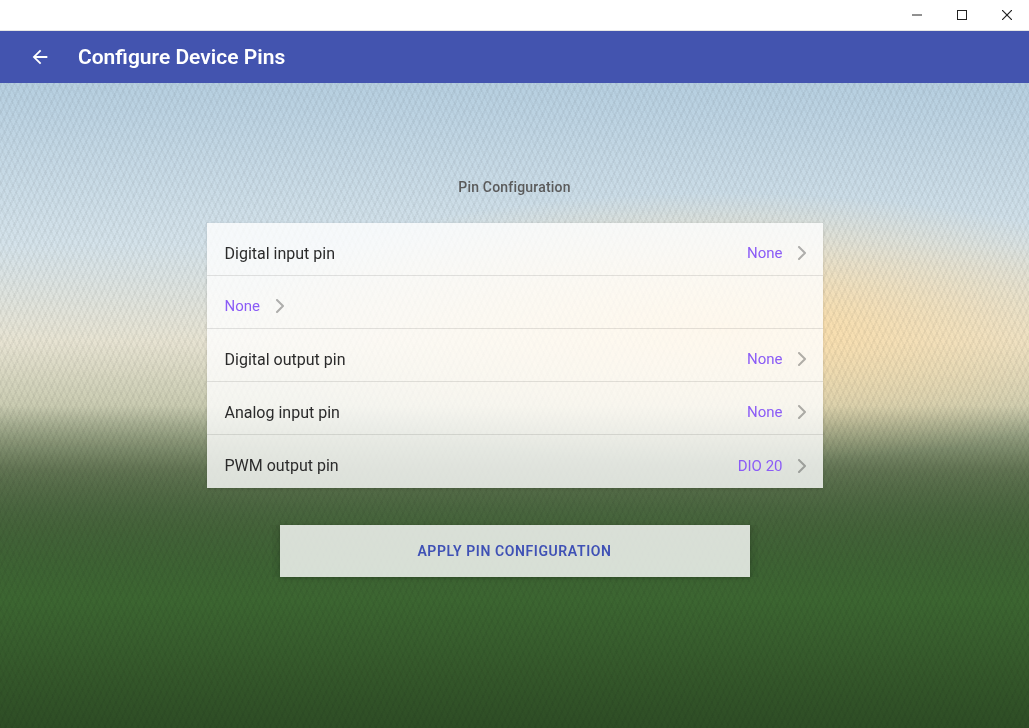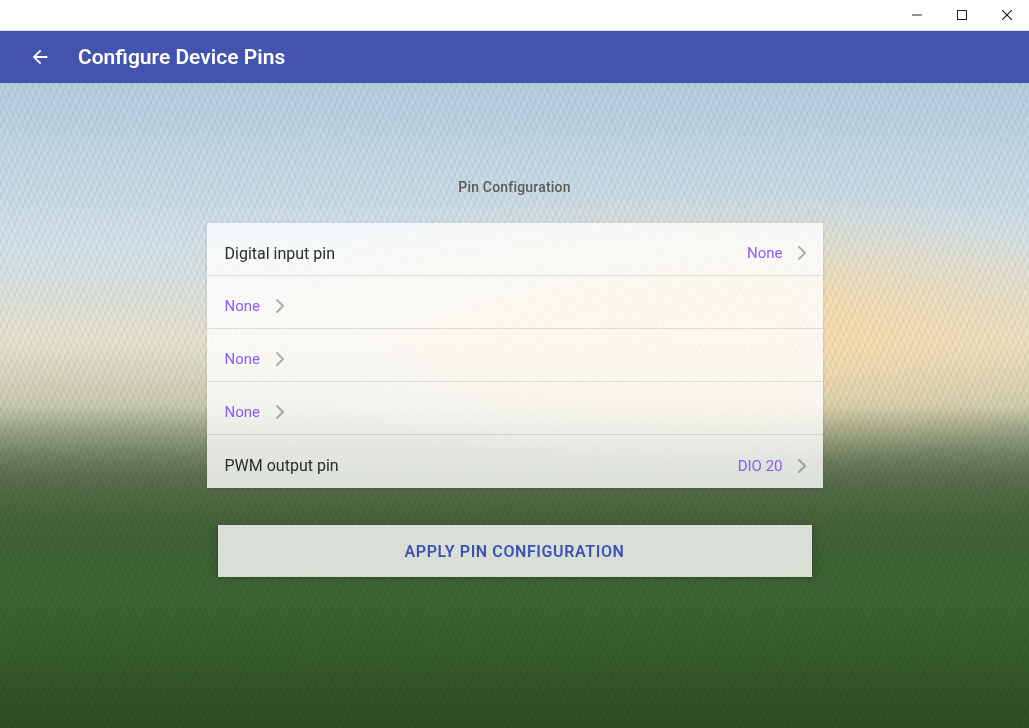--- a/index.html
+++ b/index.html
@@ -129,24 +129,24 @@
   }
 
   .apply-btn {
     margin-top: 37px;
     height: 52px;
     background: rgba(255,255,255,0.80);
     display: flex;
     align-items: center;
     justify-content: center;
     color: #3f51b5;
-    font-size: 16px;
+    font-size: 14px;
     font-weight: 600;
     letter-spacing: 0.6px;
-    width: 594px;
+    width: 470px;
     align-self: center;
     box-shadow: 0 1px 4px rgba(0,0,0,0.25), -8px 0 0 rgba(0,0,0,0.04), 8px 0 0 rgba(0,0,0,0.04);
   }
 </style>
 </head>
 <body>
 
 <div class="titlebar">
   <div class="win-btn">
     <svg width="10" height="10" viewBox="0 0 10 10">
@@ -197,29 +197,31 @@
       <div class="row">
         <span class="row-value">None</span>
         <span class="chev">
           <svg width="9" height="14" viewBox="0 0 9 14">
               <path d="M1 1l6 6-6 6" stroke="currentColor" stroke-width="2" fill="none" stroke-linecap="round" stroke-linejoin="round"></path>
             </svg>
         </span>
       </div>
 
       <div class="row">
-        <span class="row-value">None</span>
-        <span class="chev">
-          <svg width="9" height="14" viewBox="0 0 9 14">
-              <path d="M1 1l6 6-6 6" stroke="currentColor" stroke-width="2" fill="none" stroke-linecap="round" stroke-linejoin="round"></path>
-            </svg>
-        </span>
-      </div>
-
-      <div class="row">
+        <span class="row-label">Digital output pin</span>
+        <span class="row-value">None</span>
+        <span class="chev">
+          <svg width="9" height="14" viewBox="0 0 9 14">
+              <path d="M1 1l6 6-6 6" stroke="currentColor" stroke-width="2" fill="none" stroke-linecap="round" stroke-linejoin="round"></path>
+            </svg>
+        </span>
+      </div>
+
+      <div class="row">
+        <span class="row-label">Analog input pin</span>
         <span class="row-value">None</span>
         <span class="chev">
           <svg width="9" height="14" viewBox="0 0 9 14">
               <path d="M1 1l6 6-6 6" stroke="currentColor" stroke-width="2" fill="none" stroke-linecap="round" stroke-linejoin="round"></path>
             </svg>
         </span>
       </div>
 
       <div class="row">
         <span class="row-label">PWM output pin</span>

